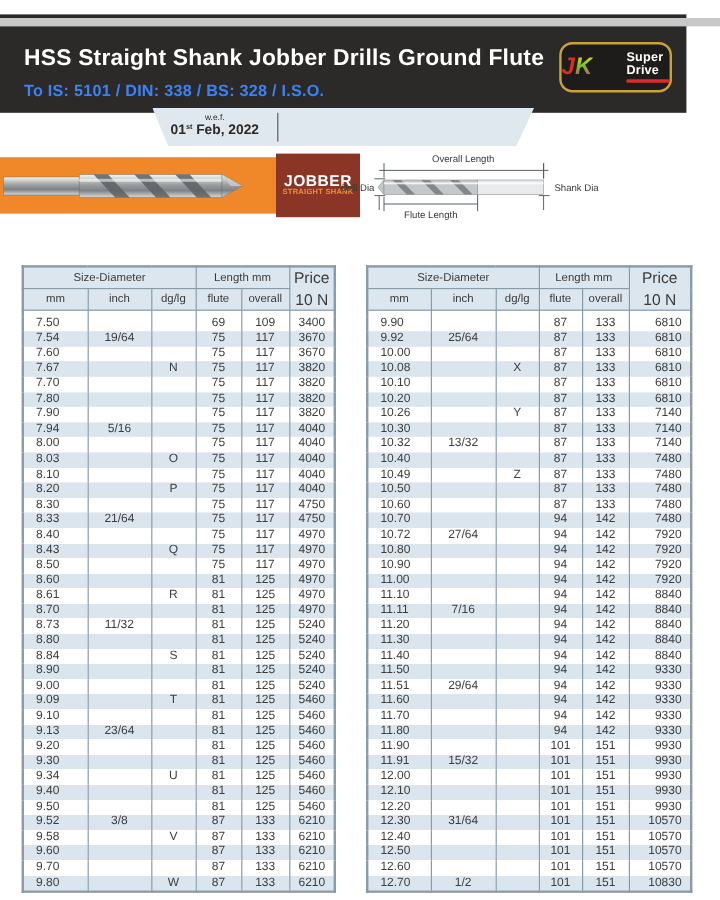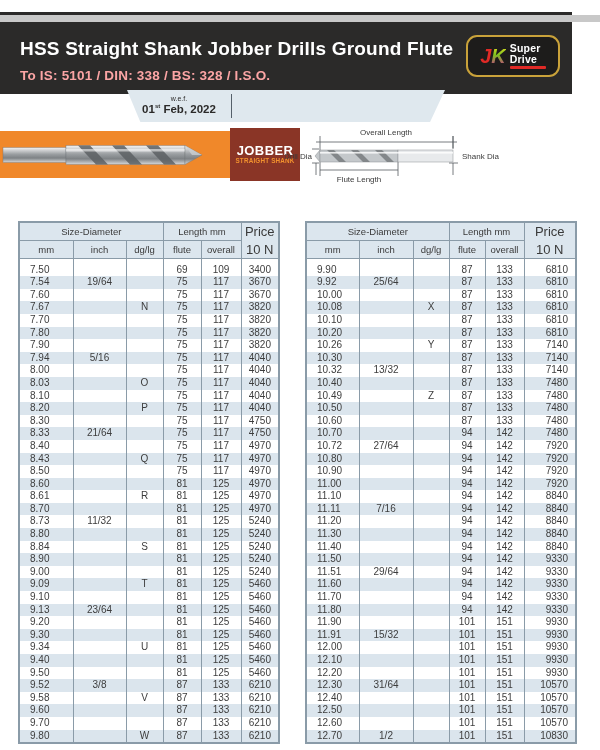--- a/index.html
+++ b/index.html
@@ -3,23 +3,23 @@
 <meta charset="utf-8">
 <style>
   html,body{margin:0;padding:0;background:#e9e9e9;}
   *{box-sizing:border-box;font-family:"Liberation Sans", sans-serif;}
   .page{position:relative;width:600px;height:750px;background:#ffffff;overflow:hidden;margin:0 auto;}
 
   
   .top-header{position:absolute;left:0;top:12px;width:572px;height:82px;background:#2b2a29;}
   .top-gray-strip{position:absolute;left:0;top:3px;width:600px;height:7px;background:#c8c8c8;}
   .main-title{position:absolute;left:20px;top:26px;color:#ffffff;font-size:19px;font-weight:bold;letter-spacing:.2px;white-space:nowrap;}
-  .standards{position:absolute;left:20px;top:56px;color:#fca5a5;font-size:13.5px;font-weight:bold;letter-spacing:.2px;white-space:nowrap;}
-
-  .logo{position:absolute;right:12px;top:23px;width:94px;height:42px;background:#1d1c1b;border:2px solid #c9a23a;border-radius:11px;display:flex;align-items:center;justify-content:center;gap:4px;}
+  .standards{position:absolute;left:20px;top:56px;color:#3b82f6;font-size:13.5px;font-weight:bold;letter-spacing:.2px;white-space:nowrap;}
+
+  .logo{position:absolute;right:12px;top:23px;width:94px;height:42px;background:#1d1c1b;border:2px solid #c9a23a;border-radius:11px;display:flex;align-items:center;justify-content:space-between;gap:4px;}
   .logo-mono{font-size:20px;font-weight:bold;font-style:italic;line-height:1;}
   .logo-mono .j{color:#e02a26;}
   .logo-mono .k{background:linear-gradient(180deg,#f4e11f,#7ec31f 45%,#c92f8e);-webkit-background-clip:text;background-clip:text;color:transparent;}
   .logo-text{display:flex;flex-direction:column;align-items:flex-start;line-height:1;}
   .logo-text .line{color:#ffffff;font-weight:bold;font-size:10.5px;letter-spacing:.2px;}
   .logo-tagline-bar{margin-top:2px;width:36px;height:3px;background:#e02a26;border-radius:1px;}
 
   .green-banner{position:absolute;left:407px;top:75px;width:193px;height:13px;background:#00a14b;display:flex;align-items:center;justify-content:center;}
   .green-banner span{color:#ffffff;font-size:7.5px;font-weight:bold;letter-spacing:.2px;white-space:nowrap;}
 

